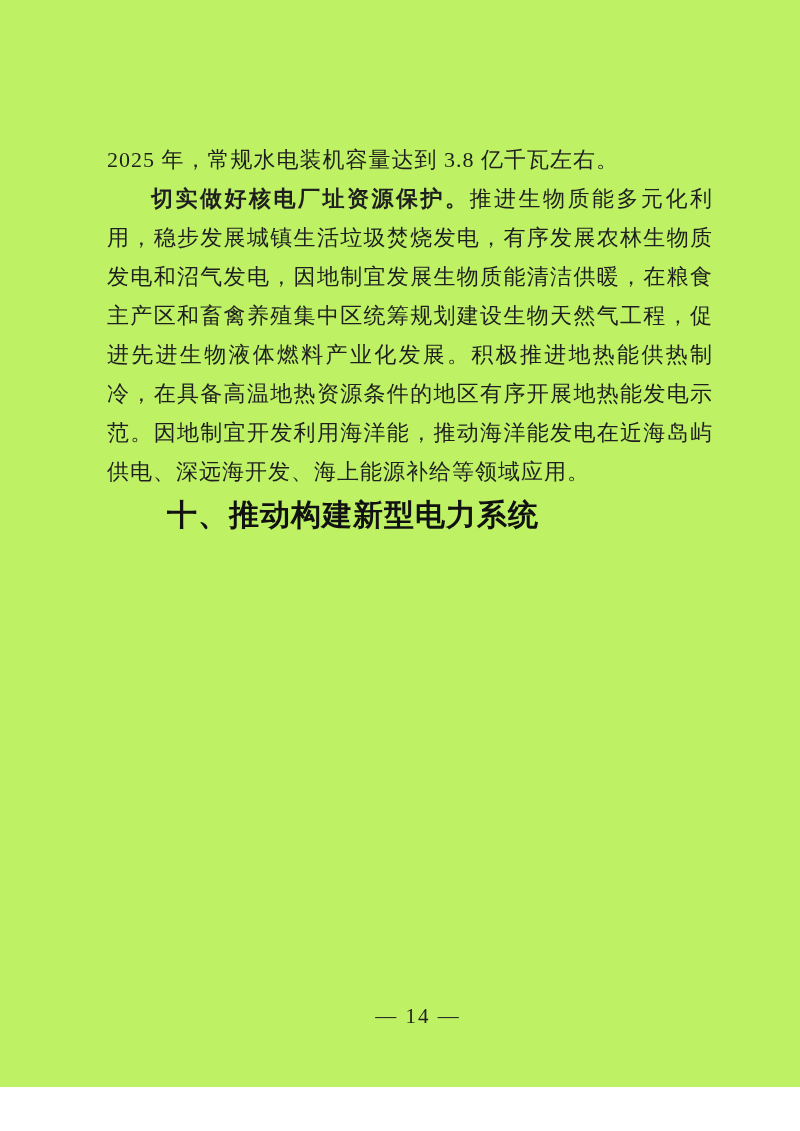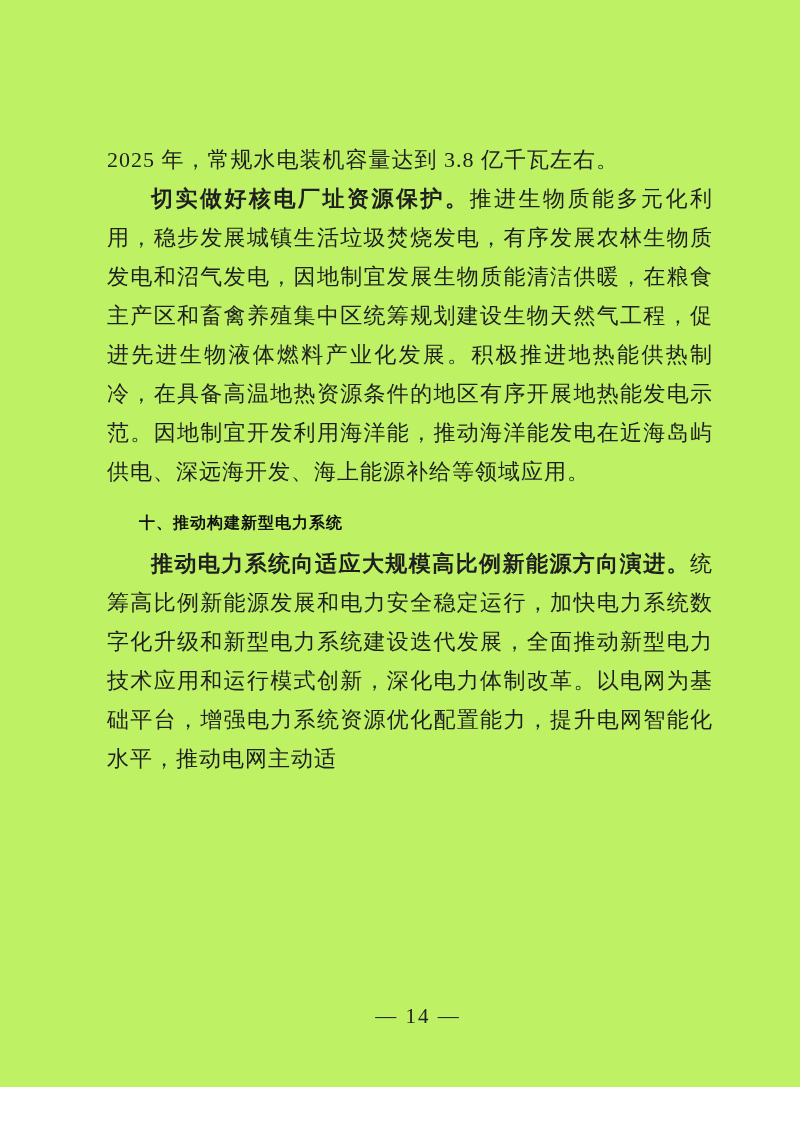--- a/index.html
+++ b/index.html
@@ -31,23 +31,23 @@
     margin: 0;
     text-indent: 2em;
   }
   p.body-para.no-indent {
     text-indent: 0;
   }
   p.body-para .lead {
     font-weight: bold;
   }
   h2.section-heading {
-    margin: 12px 0 2px 0;
+    margin: 4px 0 2px 0;
     font-family: "Liberation Sans", "DejaVu Sans", sans-serif;
-    font-size: 16px;
+    font-size: 30px;
     line-height: 39px;
     font-weight: bold;
     color: #111111;
     text-indent: 2em;
     letter-spacing: 1px;
   }
   .page-number {
     position: absolute;
     left: 0;
     top: 1001px;
@@ -65,18 +65,17 @@
 <div class="page">
   <div class="content">
 
     <p class="body-para no-indent"><span>2025 年，常规水电装机容量达到 3.8 亿千瓦左右。</span></p>
 
 
     <p class="body-para"><span class="lead">切实做好核电厂址资源保护。</span><span>推进生物质能多元化利用，稳步发展城镇生活垃圾焚烧发电，有序发展农林生物质发电和沼气发电，因地制宜发展生物质能清洁供暖，在粮食主产区和畜禽养殖集中区统筹规划建设生物天然气工程，促进先进生物液体燃料产业化发展。积极推进地热能供热制冷，在具备高温地热资源条件的地区有序开展地热能发电示范。因地制宜开发利用海洋能，推动海洋能发电在近海岛屿供电、深远海开发、海上能源补给等领域应用。</span></p>
 
     <h2 class="section-heading">十、推动构建新型电力系统</h2>
 
-    <p class="body-para"><span class="lead">推动电力系统向适应大规模高比例新能源方向演进。</span><span>统筹高比例新能源发展和电力安全稳定运行，加快电力系统数字化升级和新型电力系统建设迭代发展，全面推动新型电力技术应用和运行模式创新，深化电力体制改革。以电网为基础平台，增强电力系统资源优化配置能力，提升电网智能化水平，推动电网主动适</span></p>
 
   </div>
 
   <div class="page-number">— 14 —</div>
 </div>
 
 </body></html>

